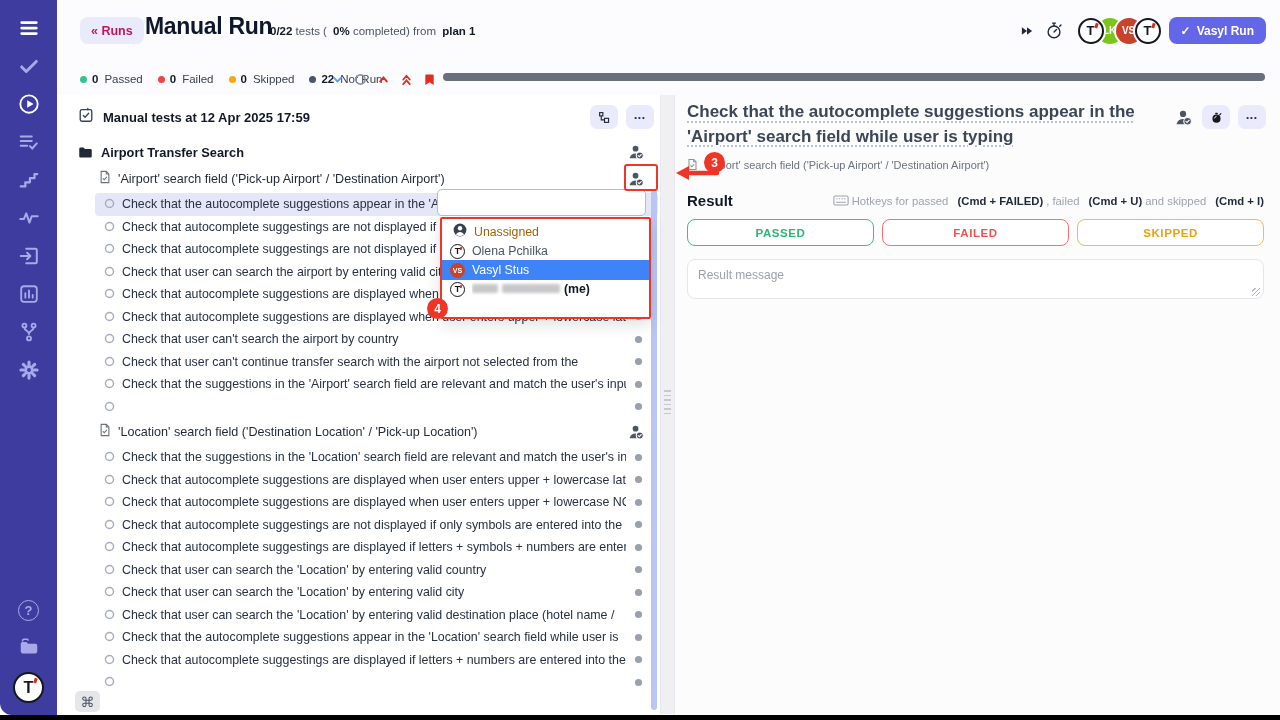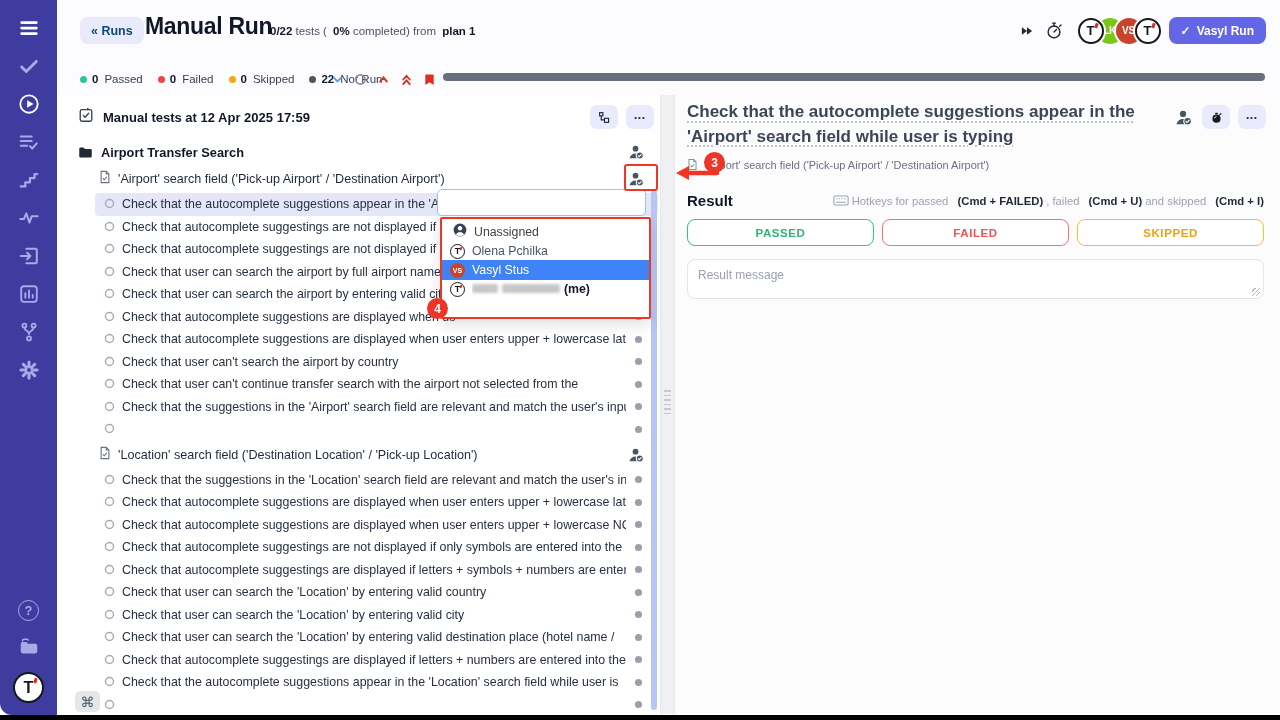--- a/index.html
+++ b/index.html
@@ -16,21 +16,21 @@
 
   .tlogo { position:relative; display:inline-flex; align-items:center; justify-content:center; background:#fff; border:2px solid #16181d; border-radius:50%; font-weight:800; color:#16181d; line-height:1; }
   .tlogo::after { content:""; position:absolute; width:2.5px; height:5px; background:#d92c1f; top:16%; right:20%; transform:rotate(18deg); }
   .av30 { width:31px; height:31px; font-size:16px; }
   .av26 { width:26px; height:26px; font-size:13px; }
   .av15 { width:15px; height:15px; font-size:9px; border-width:1.5px; }
   .av15::after { width:1.5px; height:3px; }
 
   
   .topbar { position:absolute; left:57px; top:0; right:0; height:95px; background:#fcfcfe; }
-  .back-btn { position:absolute; left:23px; top:17px; height:27px; padding:0 11px; background:#e9eafc; border:none; border-radius:8px; font-size:12.5px; font-weight:700; color:#0c4a6e; display:flex; align-items:center; cursor:pointer; }
+  .back-btn { position:absolute; left:23px; top:17px; height:27px; padding:0 11px; background:#e9eafc; border:none; border-radius:8px; font-size:12.5px; font-weight:700; color:#be185d; display:flex; align-items:center; cursor:pointer; }
   .page-title { position:absolute; left:88px; top:13px; font-size:23px; font-weight:800; color:#0f172a; letter-spacing:-0.3px; }
   .subtitle { position:absolute; left:213px; top:25px; font-size:11.5px; color:#4b5563; }
   .subtitle b { color:#111827; }
   .subtitle span { margin-right:3px; }
 
   .tb-right { position:absolute; right:14px; top:17px; display:flex; align-items:center; }
   .tb-ico { width:22px; height:22px; display:flex; align-items:center; justify-content:center; margin-right:6px; cursor:pointer; }
   .avatar-stack { display:flex; margin:0 8px 0 6px; }
   .avatar-stack > * { margin-left:-7px; box-shadow:0 0 0 2px #fcfcfe; }
   .avatar-stack > *:first-child { margin-left:0; }
@@ -75,21 +75,21 @@
   .rowend svg { display:block; }
 
   .cmd-badge { position:absolute; left:18px; bottom:2px; width:25px; height:21px; background:#e5e6ea; border-radius:5px; color:#4b5563; font-size:14px; display:flex; align-items:center; justify-content:center; }
   .lp-scrollbar { position:absolute; right:3px; top:95px; bottom:4px; width:6px; border-radius:3px; background:#b9c6f3; }
 
   
   .dd-input { position:absolute; left:380px; top:94px; width:209px; height:27px; background:#fff; border:1.5px solid #9ec1f7; border-radius:5px; z-index:50; font-size:12px; padding:0 8px; outline:none; }
   .dd-list { position:absolute; left:383px; top:122px; width:211px; height:102px; background:#fff; border:2px solid #ee3526; border-radius:2px; box-shadow:0 6px 16px rgba(0,0,0,.12); z-index:50; padding:3px 0; }
   .dd-item { height:19.2px; display:flex; align-items:center; gap:7px; padding:0 8px; font-size:12.3px; color:#4b5563; cursor:pointer; }
   .dd-item .nm { white-space:nowrap; overflow:hidden; }
-  .dd-item.unassigned { color:#404040;padding-left:11px; }
+  .dd-item.unassigned { color:#a16207;padding-left:11px; }
   .dd-item.sel { background:#3f83f8; color:#fff; }
   .blurb { display:inline-block; height:9px; border-radius:2px; background:#c7c7c9; filter:blur(1.6px); margin-right:4px; }
   .w28 { width:26px; } .w60 { width:58px; }
   .me-sfx { font-weight:700; color:#111827; }
 
   
   .anno-box { position:absolute; border:2.5px solid #ee3526; border-radius:3px; z-index:60; pointer-events:none; }
   .anno-badge { position:absolute; width:21px; height:21px; background:#ee3526; border-radius:50%; color:#fff; font-size:12px; font-weight:700; display:flex; align-items:center; justify-content:center; z-index:61; }
   .anno-arrow { position:absolute; z-index:61; pointer-events:none; }
 
@@ -375,31 +375,20 @@
             <span class="rowend">
               <svg viewBox="0 0 10 10" width="9" height="9">
                 <circle cx="5" cy="5" r="4" fill="#9aa1ad"></circle>
               </svg>
             </span>
           </div>
           <div class="trow">
             <span><svg viewBox="0 0 12 12" width="11" height="11" fill="none" stroke="#a6adba" stroke-width="1.6">
                 <circle cx="6" cy="6" r="4.4"></circle>
               </svg></span>
-            <span class="lbl">Check that user can search the airport by full airport name</span>
-            <span class="rowend">
-              <svg viewBox="0 0 10 10" width="9" height="9">
-                <circle cx="5" cy="5" r="4" fill="#9aa1ad"></circle>
-              </svg>
-            </span>
-          </div>
-          <div class="trow">
-            <span><svg viewBox="0 0 12 12" width="11" height="11" fill="none" stroke="#a6adba" stroke-width="1.6">
-                <circle cx="6" cy="6" r="4.4"></circle>
-              </svg></span>
             <span class="lbl">Check that user can search the airport by entering valid city</span>
             <span class="rowend">
               <svg viewBox="0 0 10 10" width="9" height="9">
                 <circle cx="5" cy="5" r="4" fill="#9aa1ad"></circle>
               </svg>
             </span>
           </div>
           <div class="trow">
             <span><svg viewBox="0 0 12 12" width="11" height="11" fill="none" stroke="#a6adba" stroke-width="1.6">
                 <circle cx="6" cy="6" r="4.4"></circle>
@@ -566,32 +555,32 @@
             <span class="rowend">
               <svg viewBox="0 0 10 10" width="9" height="9">
                 <circle cx="5" cy="5" r="4" fill="#9aa1ad"></circle>
               </svg>
             </span>
           </div>
           <div class="trow">
             <span><svg viewBox="0 0 12 12" width="11" height="11" fill="none" stroke="#a6adba" stroke-width="1.6">
                 <circle cx="6" cy="6" r="4.4"></circle>
               </svg></span>
+            <span class="lbl">Check that the autocomplete suggestions appear in the 'Location' search field while user is</span>
+            <span class="rowend">
+              <svg viewBox="0 0 10 10" width="9" height="9">
+                <circle cx="5" cy="5" r="4" fill="#9aa1ad"></circle>
+              </svg>
+            </span>
+          </div>
+          <div class="trow">
+            <span><svg viewBox="0 0 12 12" width="11" height="11" fill="none" stroke="#a6adba" stroke-width="1.6">
+                <circle cx="6" cy="6" r="4.4"></circle>
+              </svg></span>
             <span class="lbl">Check that autocomplete suggestings are displayed if letters + numbers are entered into the</span>
-            <span class="rowend">
-              <svg viewBox="0 0 10 10" width="9" height="9">
-                <circle cx="5" cy="5" r="4" fill="#9aa1ad"></circle>
-              </svg>
-            </span>
-          </div>
-          <div class="trow">
-            <span><svg viewBox="0 0 12 12" width="11" height="11" fill="none" stroke="#a6adba" stroke-width="1.6">
-                <circle cx="6" cy="6" r="4.4"></circle>
-              </svg></span>
-            <span class="lbl">Check that the autocomplete suggestions appear in the 'Location' search field while user is</span>
             <span class="rowend">
               <svg viewBox="0 0 10 10" width="9" height="9">
                 <circle cx="5" cy="5" r="4" fill="#9aa1ad"></circle>
               </svg>
             </span>
           </div>
           <div class="trow">
             <span><svg viewBox="0 0 12 12" width="11" height="11" fill="none" stroke="#a6adba" stroke-width="1.6">
                 <circle cx="6" cy="6" r="4.4"></circle>
               </svg></span>

